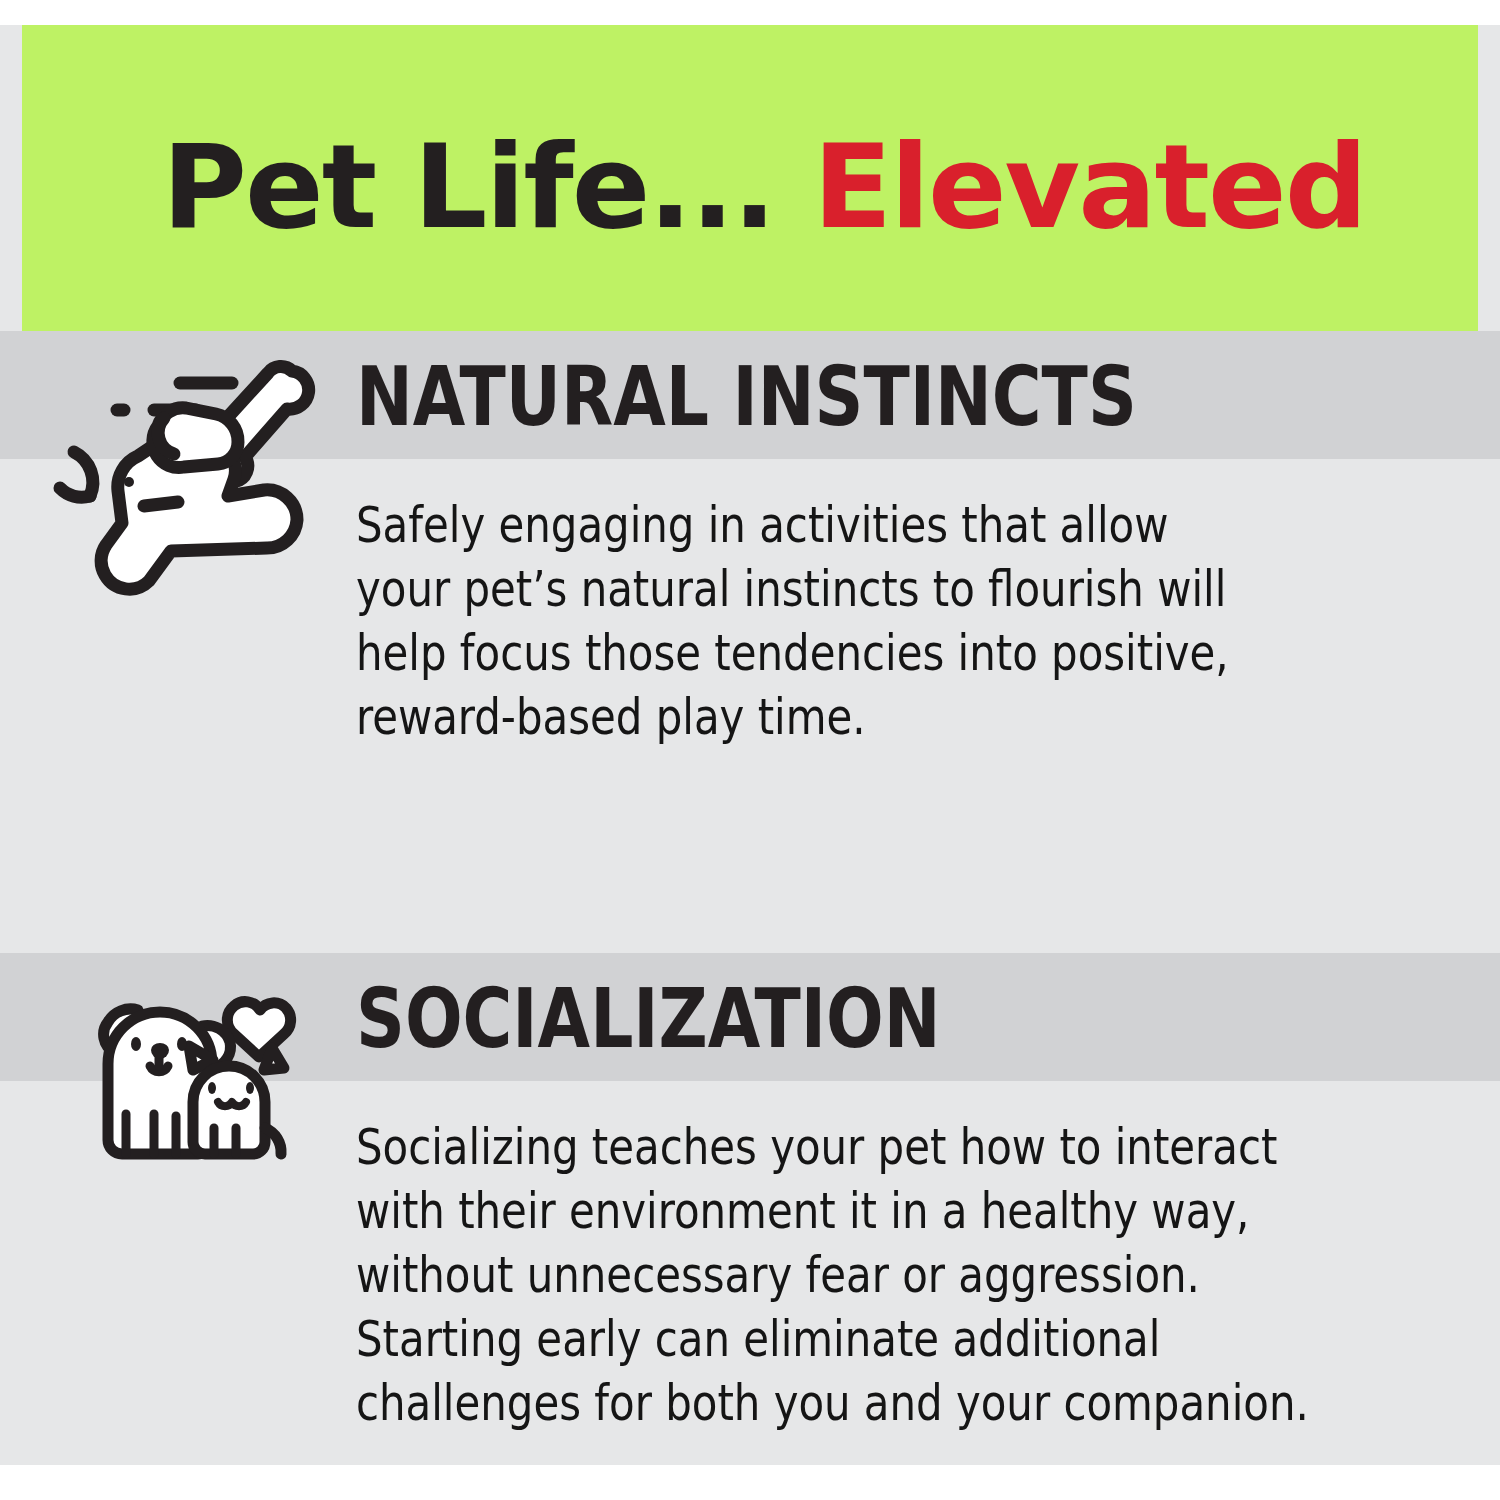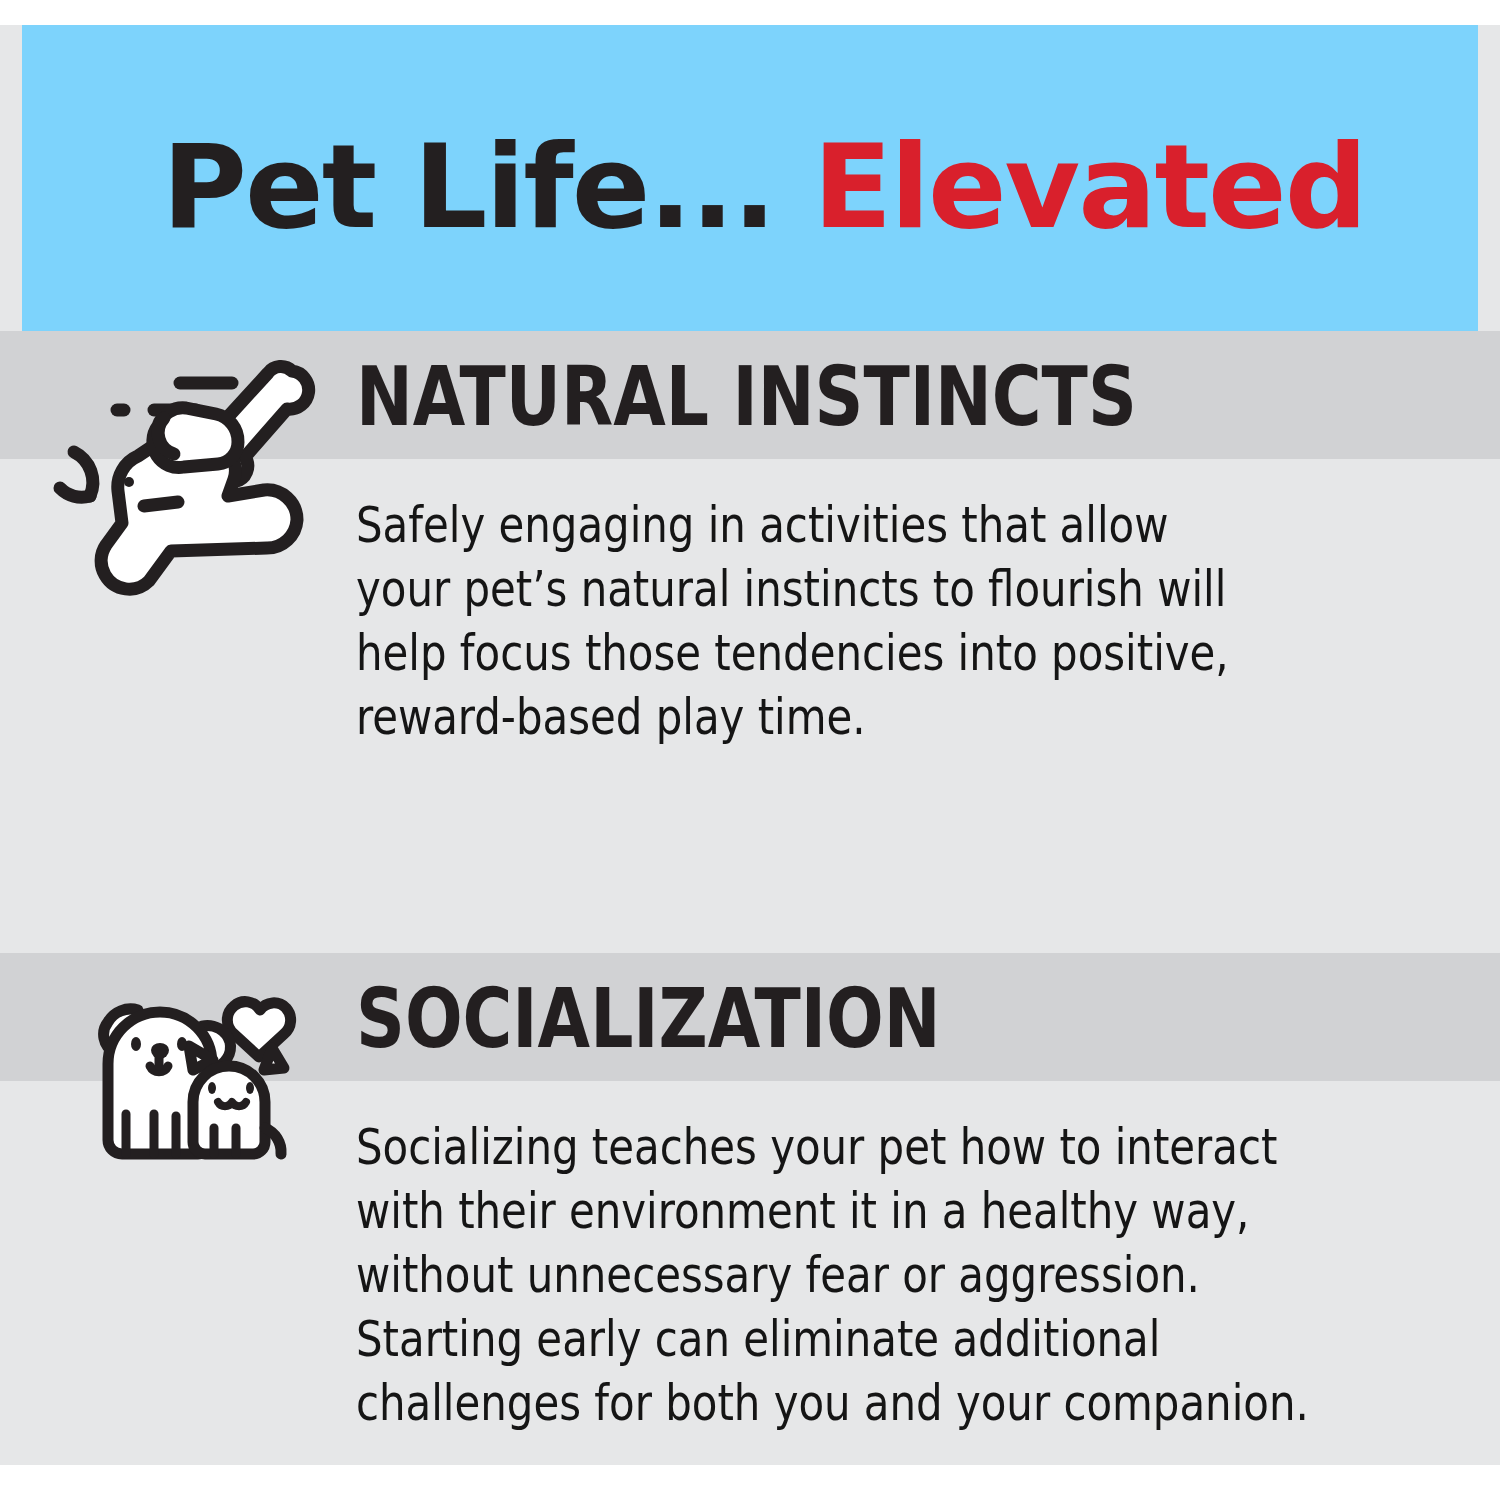--- a/index.html
+++ b/index.html
@@ -31,21 +31,21 @@
     background: #e6e7e8;
   }
 
   
   .header-panel {
     position: absolute;
     left: 22px;
     top: 25px;
     width: 1456px;
     height: 306px;
-    background: #7dd3fc;
+    background: #bef264;
     z-index: 3;
   }
 
   .brand-title {
     position: absolute;
     left: 140px;
     top: 104px;
     width: 1260px;
     white-space: nowrap;
     font-family: "DejaVu Sans", sans-serif;

